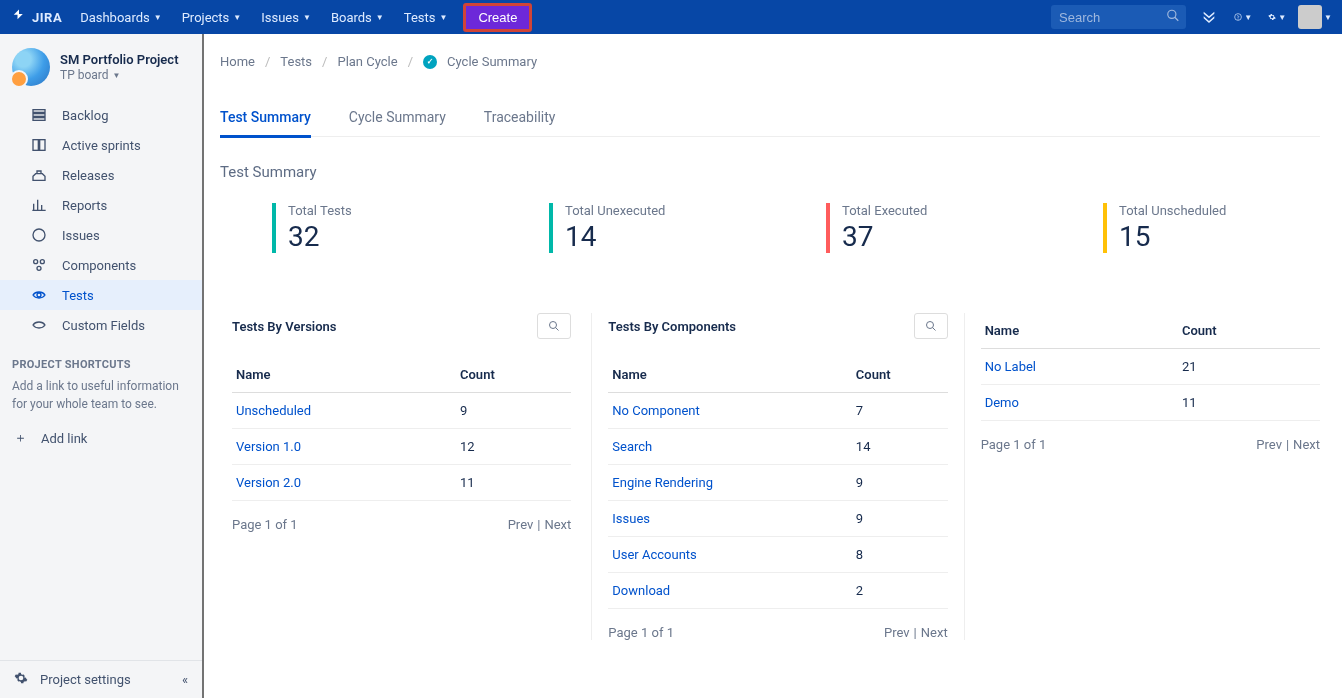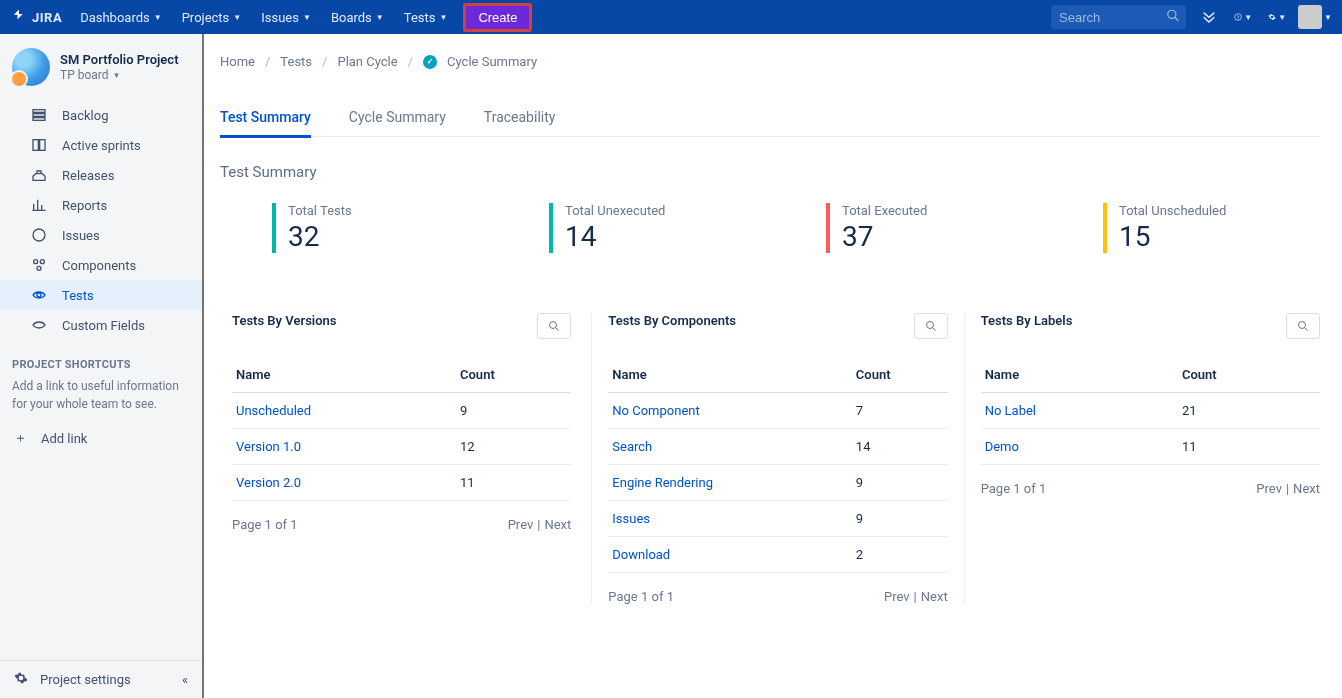--- a/index.html
+++ b/index.html
@@ -57,21 +57,21 @@
 .stats { display: flex; gap: 20px; margin-bottom: 60px; padding-left: 12px; }
 .stat { flex: 1; border-left: 4px solid; padding-left: 12px; margin-left: 40px; }
 .stat-label { font-size: 13px; color: #6b778c; margin-bottom: 2px; }
 .stat-value { font-size: 28px; font-weight: 400; color: #172b4d; }
 
 
 .cols3 { display: flex; gap: 0; position: relative; }
 .col { flex: 1; padding: 0 20px 0 12px; }
 .col:nth-child(2) { border-left: 1px solid #eee; border-right: 1px solid #eee; padding: 0 16px; }
 .col:nth-child(3) { padding: 0 0 0 16px; }
-.col-head { display: flex; justify-content: space-between; align-items: flex-start; margin-bottom: 18px; }
+.col-head { display: flex; justify-content: space-between; align-items: center; margin-bottom: 18px; }
 .col-title { font-weight: 600; font-size: 13px; }
 .mini-search { width: 34px; height: 26px; border: 1px solid #ddd; border-radius: 3px; display: flex; align-items: center; justify-content: center; color: #6b778c; cursor: pointer; }
 table { width: 100%; border-collapse: collapse; font-size: 13px; }
 th { text-align: left; padding: 10px 4px; font-weight: 600; color: #172b4d; border-bottom: 1px solid #ddd; }
 td { padding: 10px 4px; border-bottom: 1px solid #eee; }
 td.link-cell a { color: #0052cc; }
 .pager { display: flex; justify-content: space-between; margin-top: 16px; font-size: 13px; color: #6b778c; }
 .pager-links span { color: #6b778c; }
 .pager-links .sep2 { margin: 0 4px; }
 
@@ -352,41 +352,36 @@
               </tr>
               <tr>
                 <td class="link-cell"><a href="#">Engine Rendering</a></td>
                 <td>9</td>
               </tr>
               <tr>
                 <td class="link-cell"><a href="#">Issues</a></td>
                 <td>9</td>
               </tr>
               <tr>
+                <td class="link-cell"><a href="#">User Accounts</a></td>
+                <td>8</td>
+              </tr>
+              <tr>
                 <td class="link-cell"><a href="#">Download</a></td>
                 <td>2</td>
               </tr>
             </tbody>
         </table>
         <div class="pager">
             <span>Page 1 of 1</span>
             <span class="pager-links"><span>Prev</span><span class="sep2">|</span><span>Next</span></span>
           </div>
       </div>
 
       <div class="col">
-        <div class="col-head">
-            <span class="col-title">Tests By Labels</span>
-            <span class="mini-search">
-              <svg width="12" height="12" viewBox="0 0 24 24" fill="none" stroke="currentColor" stroke-width="2">
-                <circle cx="10" cy="10" r="7"></circle>
-                <path d="M21 21l-6-6"></path>
-              </svg>
-            </span>
-          </div>
         <table>
           <thead>
               <tr>
                 <th>Name</th>
                 <th>Count</th>
               </tr>
             </thead>
           <tbody id="labels-body">
               <tr>
                 <td class="link-cell"><a href="#">No Label</a></td>

